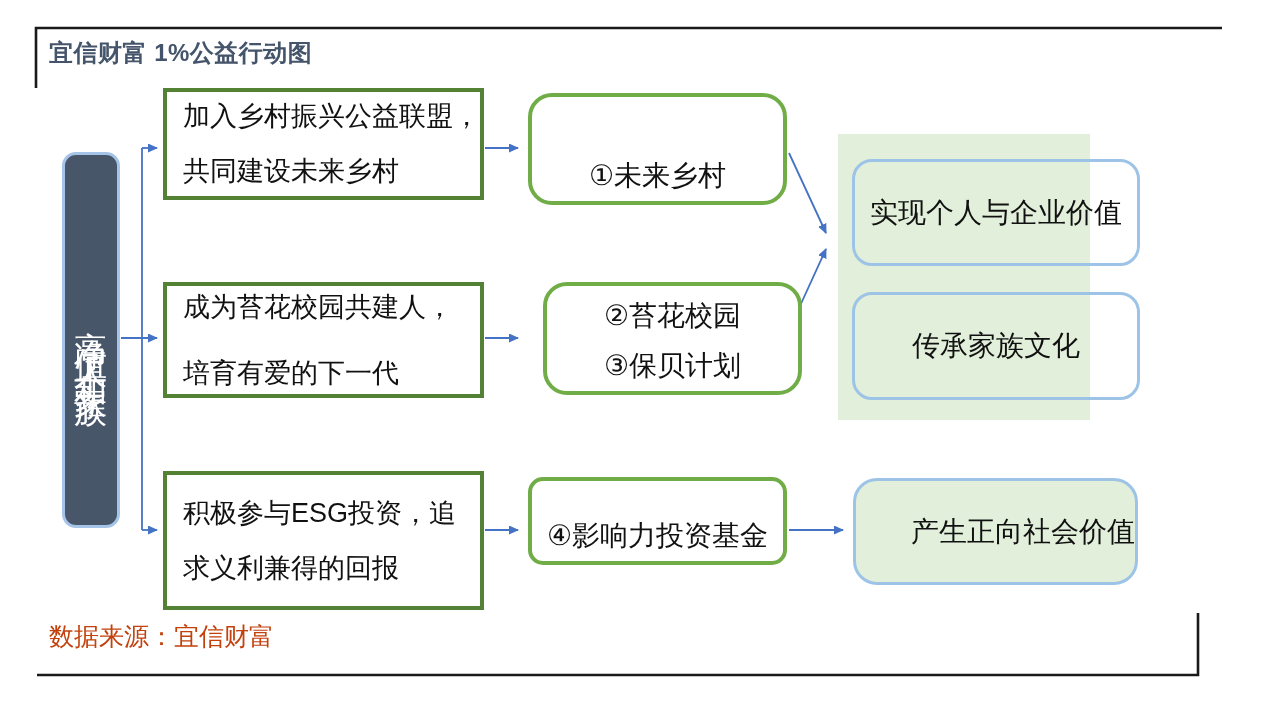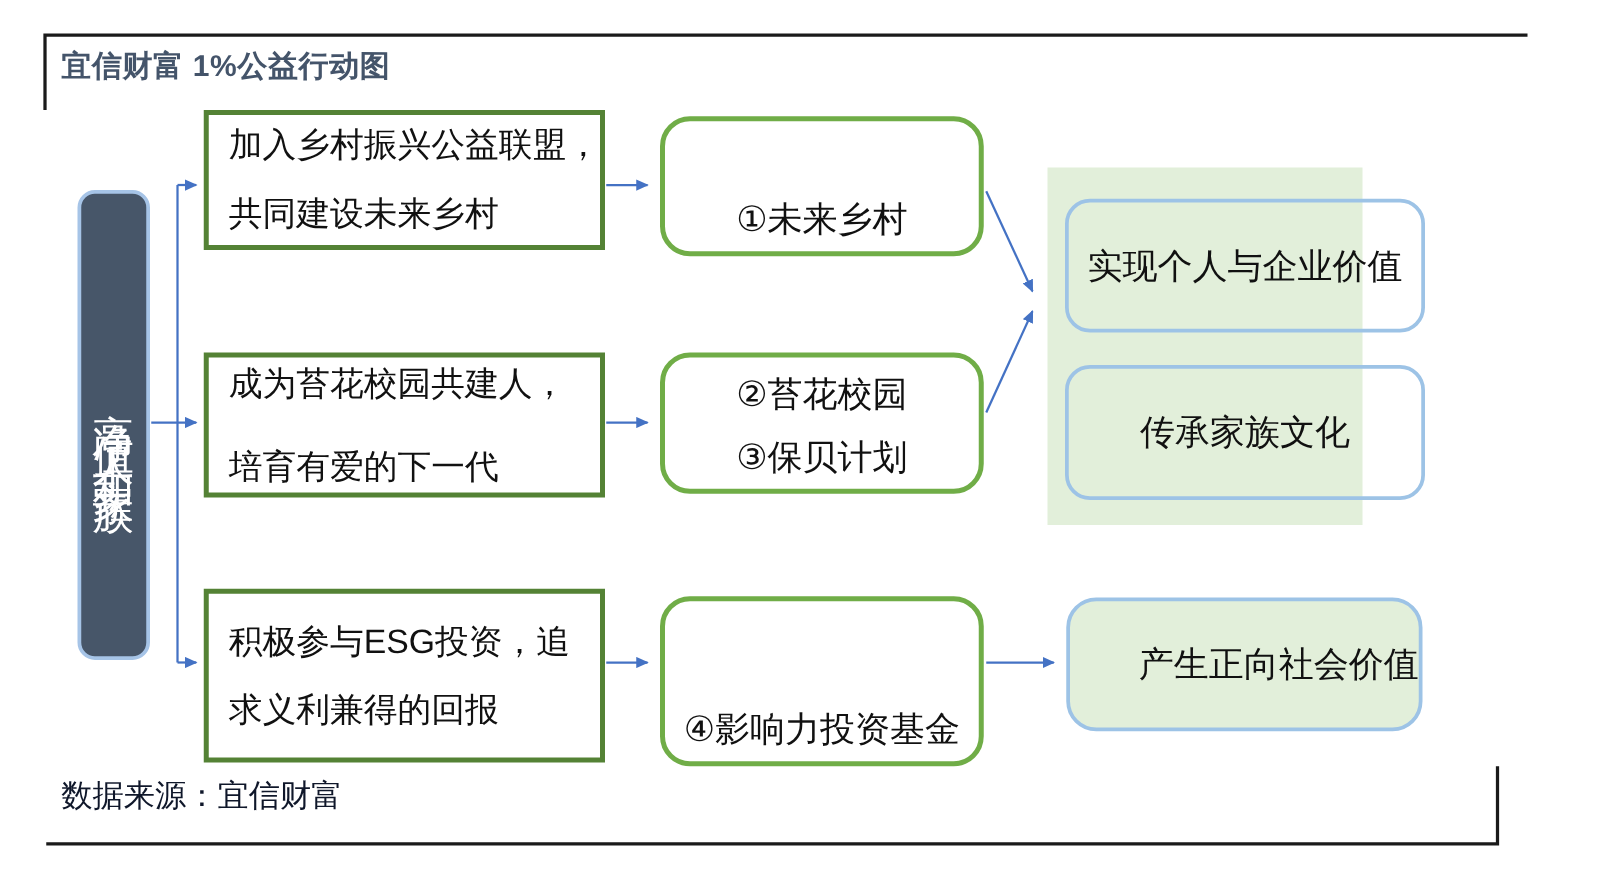--- a/index.html
+++ b/index.html
@@ -46,22 +46,22 @@
 
   .program-box {
     position:absolute; left:528px; width:259px;
     background:#ffffff; border:4px solid var(--program_box_border,#70AD47);
     border-radius:24px;
     display:flex; flex-direction:column; justify-content:flex-end; align-items:center;
     font-size:28px; text-align:center;
   }
   .program-box .line { line-height:50px; white-space:nowrap; }
   .pb-1 { top:93px;  height:112px; }
-  .pb-2 { top:282px; height:113px; }
-  .pb-3 { top:477px; height:136px; }
+  .pb-2 { top:282px; height:113px;margin-left:15px; }
+  .pb-3 { top:477px; height:88px;border-radius:15px; }
 
   .panel {
     position:absolute; left:838px; top:98px; width:252px; height:286px;
     background:var(--panel_fill,#E2EFDA);
     margin-top:36px;
   }
   .value-box {
     position:absolute; left:14px; width:288px;
     border:3px solid var(--outcome_border,#9DC3E6); border-radius:20px;
     display:flex; align-items:center; justify-content:center;
@@ -72,21 +72,21 @@
 
   .outcome-box {
     position:absolute; left:853px; top:478px; width:285px; height:107px;
     background:var(--panel_fill,#E2EFDA);
     border:3px solid var(--outcome_border,#9DC3E6); border-radius:24px;
     display:flex; align-items:center; justify-content:flex-end;
     font-size:28px; white-space:nowrap;
   }
 
   .source-note {
-    position:absolute; left:49px; top:620px; font-size:25px; color:#0f172a;
+    position:absolute; left:49px; top:620px; font-size:25px; color:#c2410c;
     white-space:nowrap;
     text-align:center;
   }
 </style>
 </head>
 <body>
 
 <div class="canvas">
 
   <svg class="layer">

